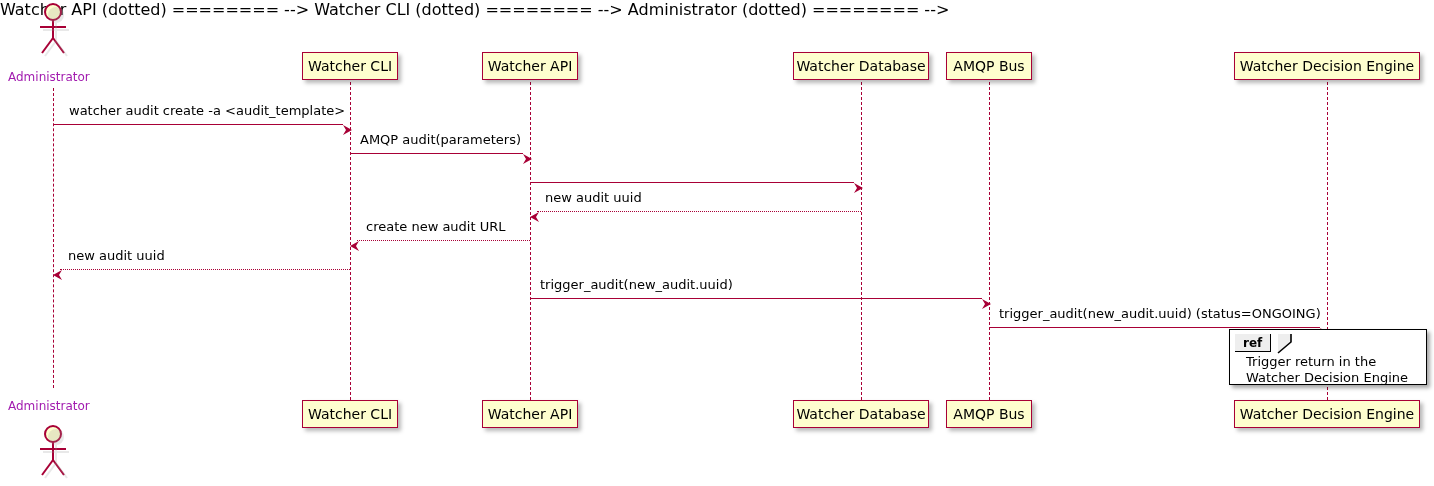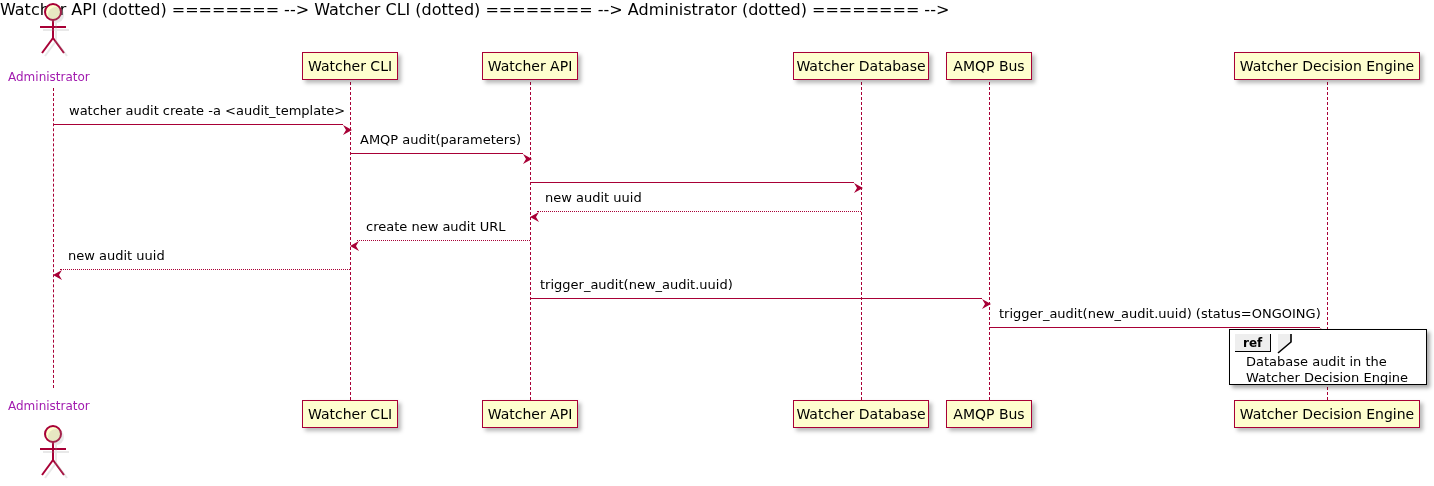--- a/index.html
+++ b/index.html
@@ -282,17 +282,17 @@
   <div class="ref-box" style="left:1229px; top:329px; width:198px; height:56px;">
     <div class="ref-tab">
       <span>ref</span>
     </div>
     <div class="ref-tab-corner">
       <svg width="14" height="21" viewBox="0 0 14 21">
         <path d="M0,0 L13,0 L13,8 L0,19 Z" fill="#EEEEEE" stroke="none"></path>
         <path d="M13,0 L13,8 L0,19" fill="none" stroke="#000000" stroke-width="1.6"></path>
       </svg>
     </div>
-    <div class="ref-text">Database audit in the</div>
+    <div class="ref-text">Trigger return in the</div>
     <div class="ref-text" style="top:40px;">Watcher Decision Engine</div>
   </div>
 
 </div>
 
 </body></html>

